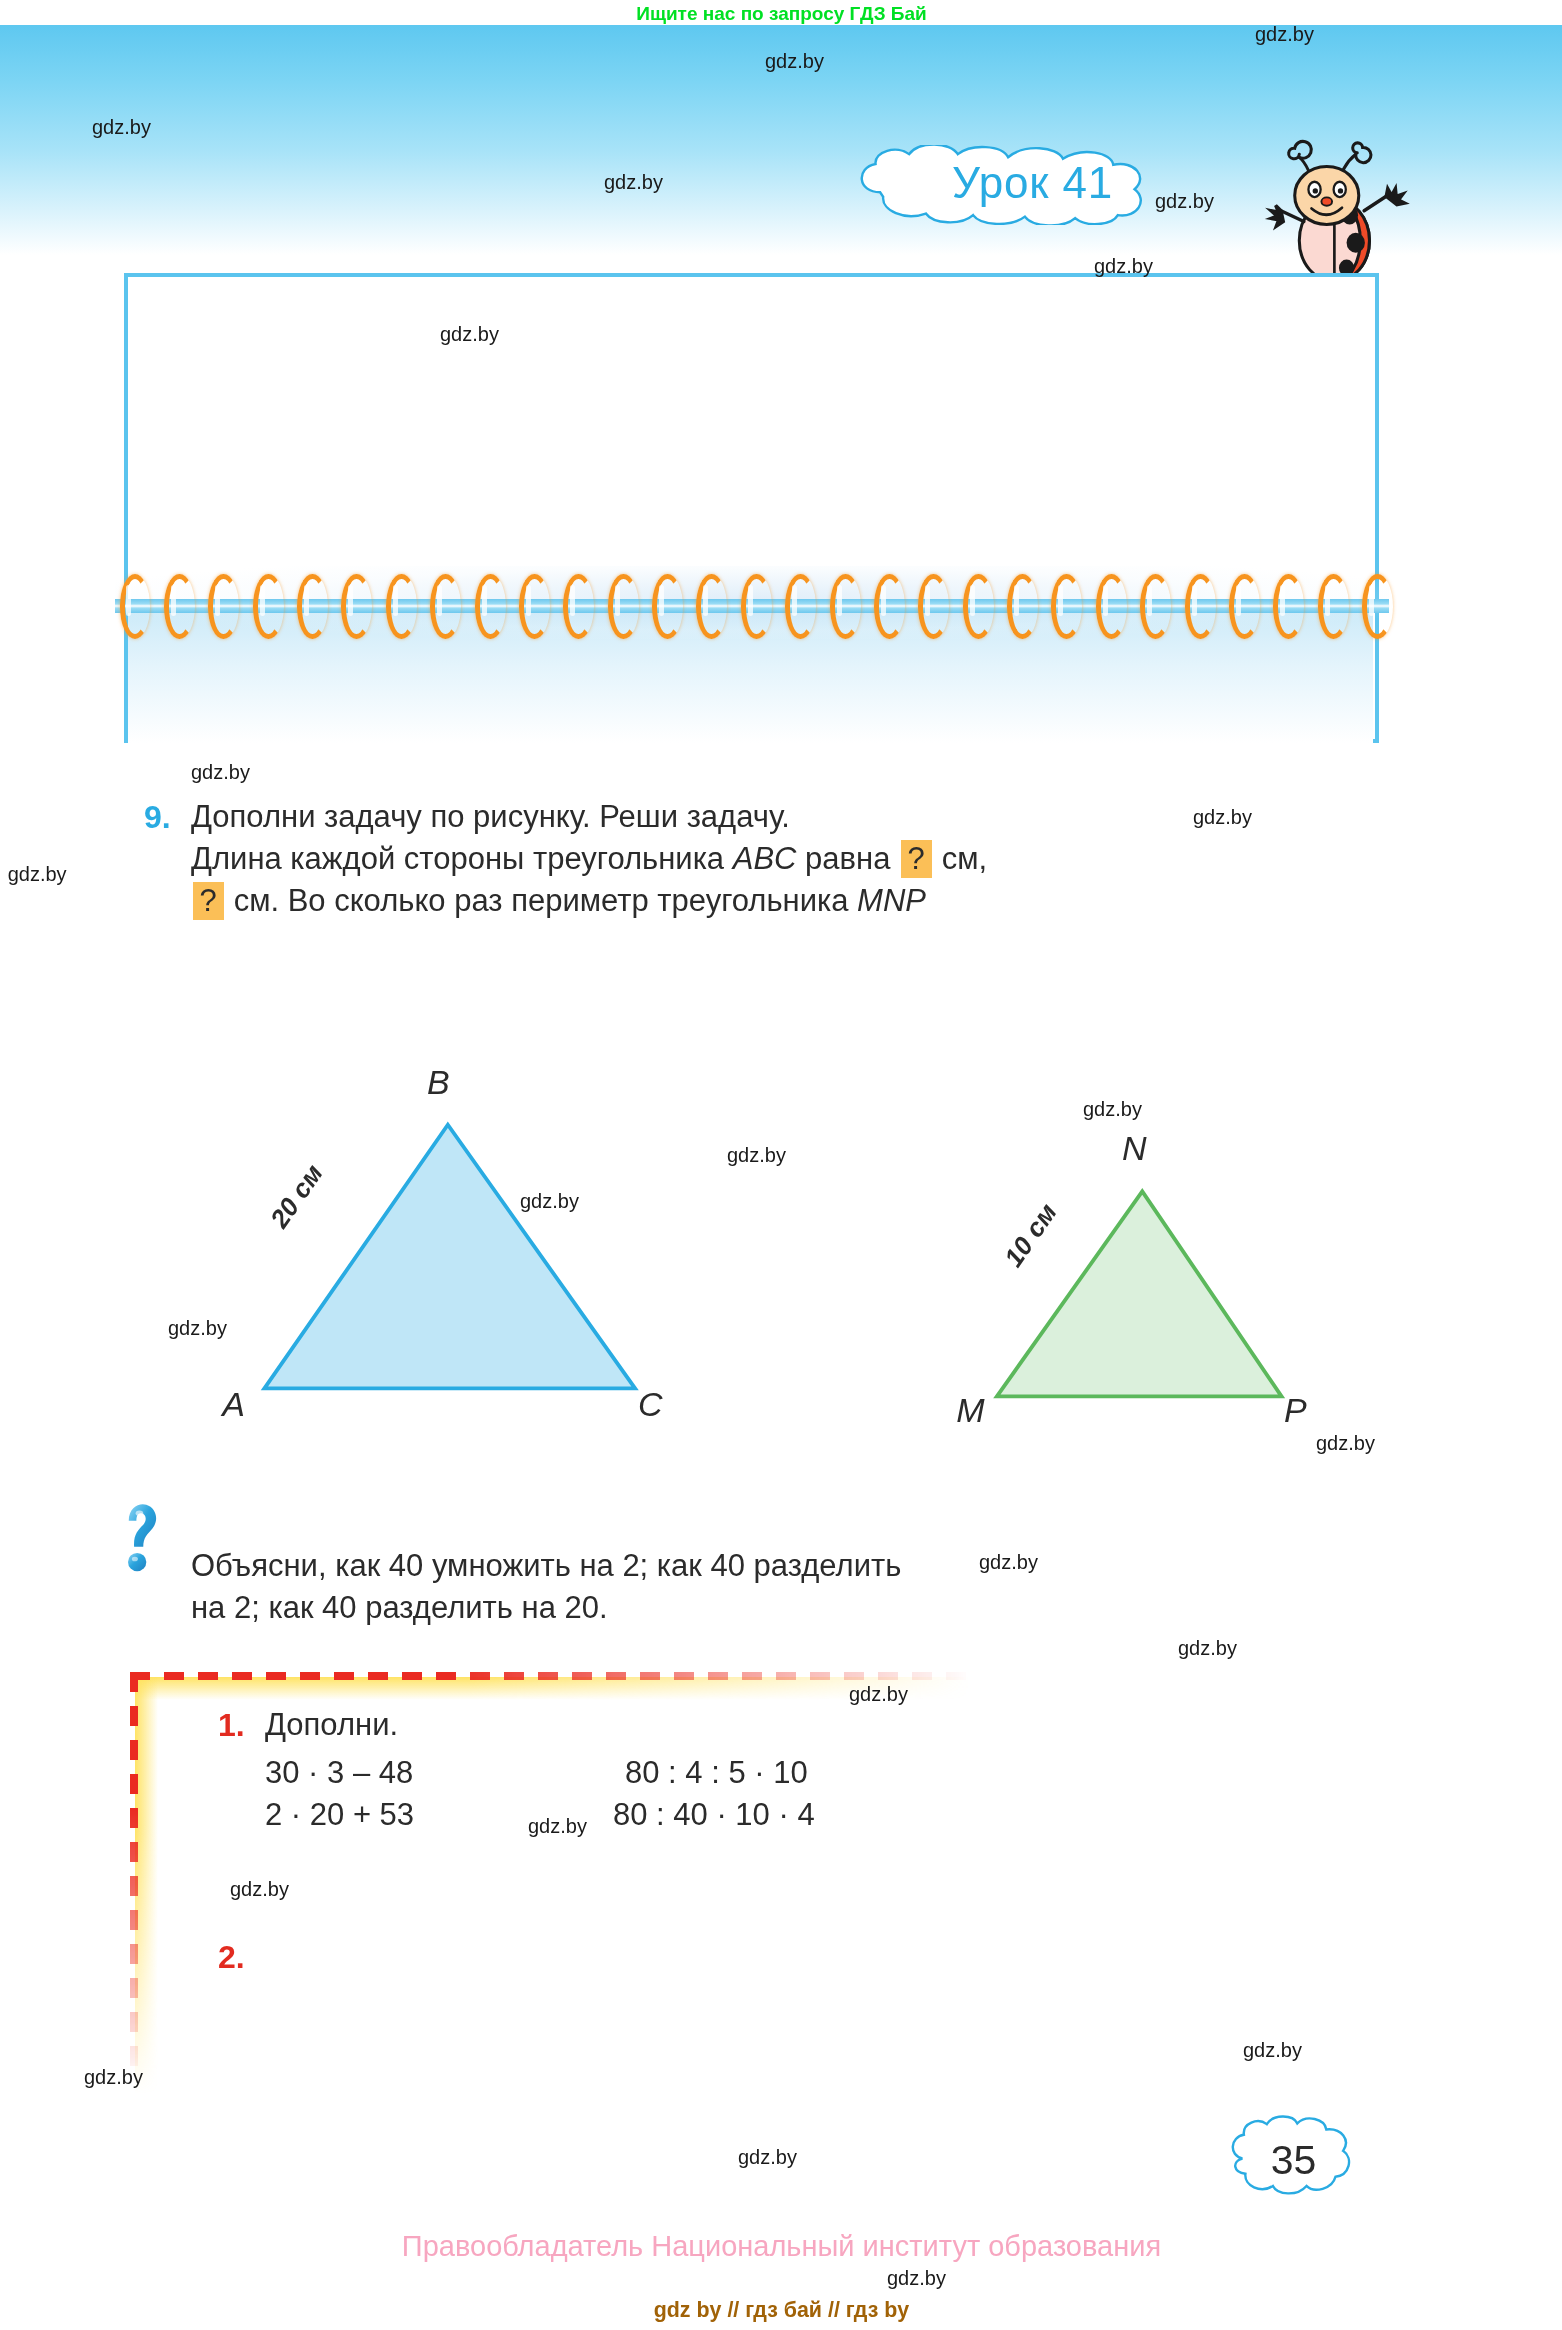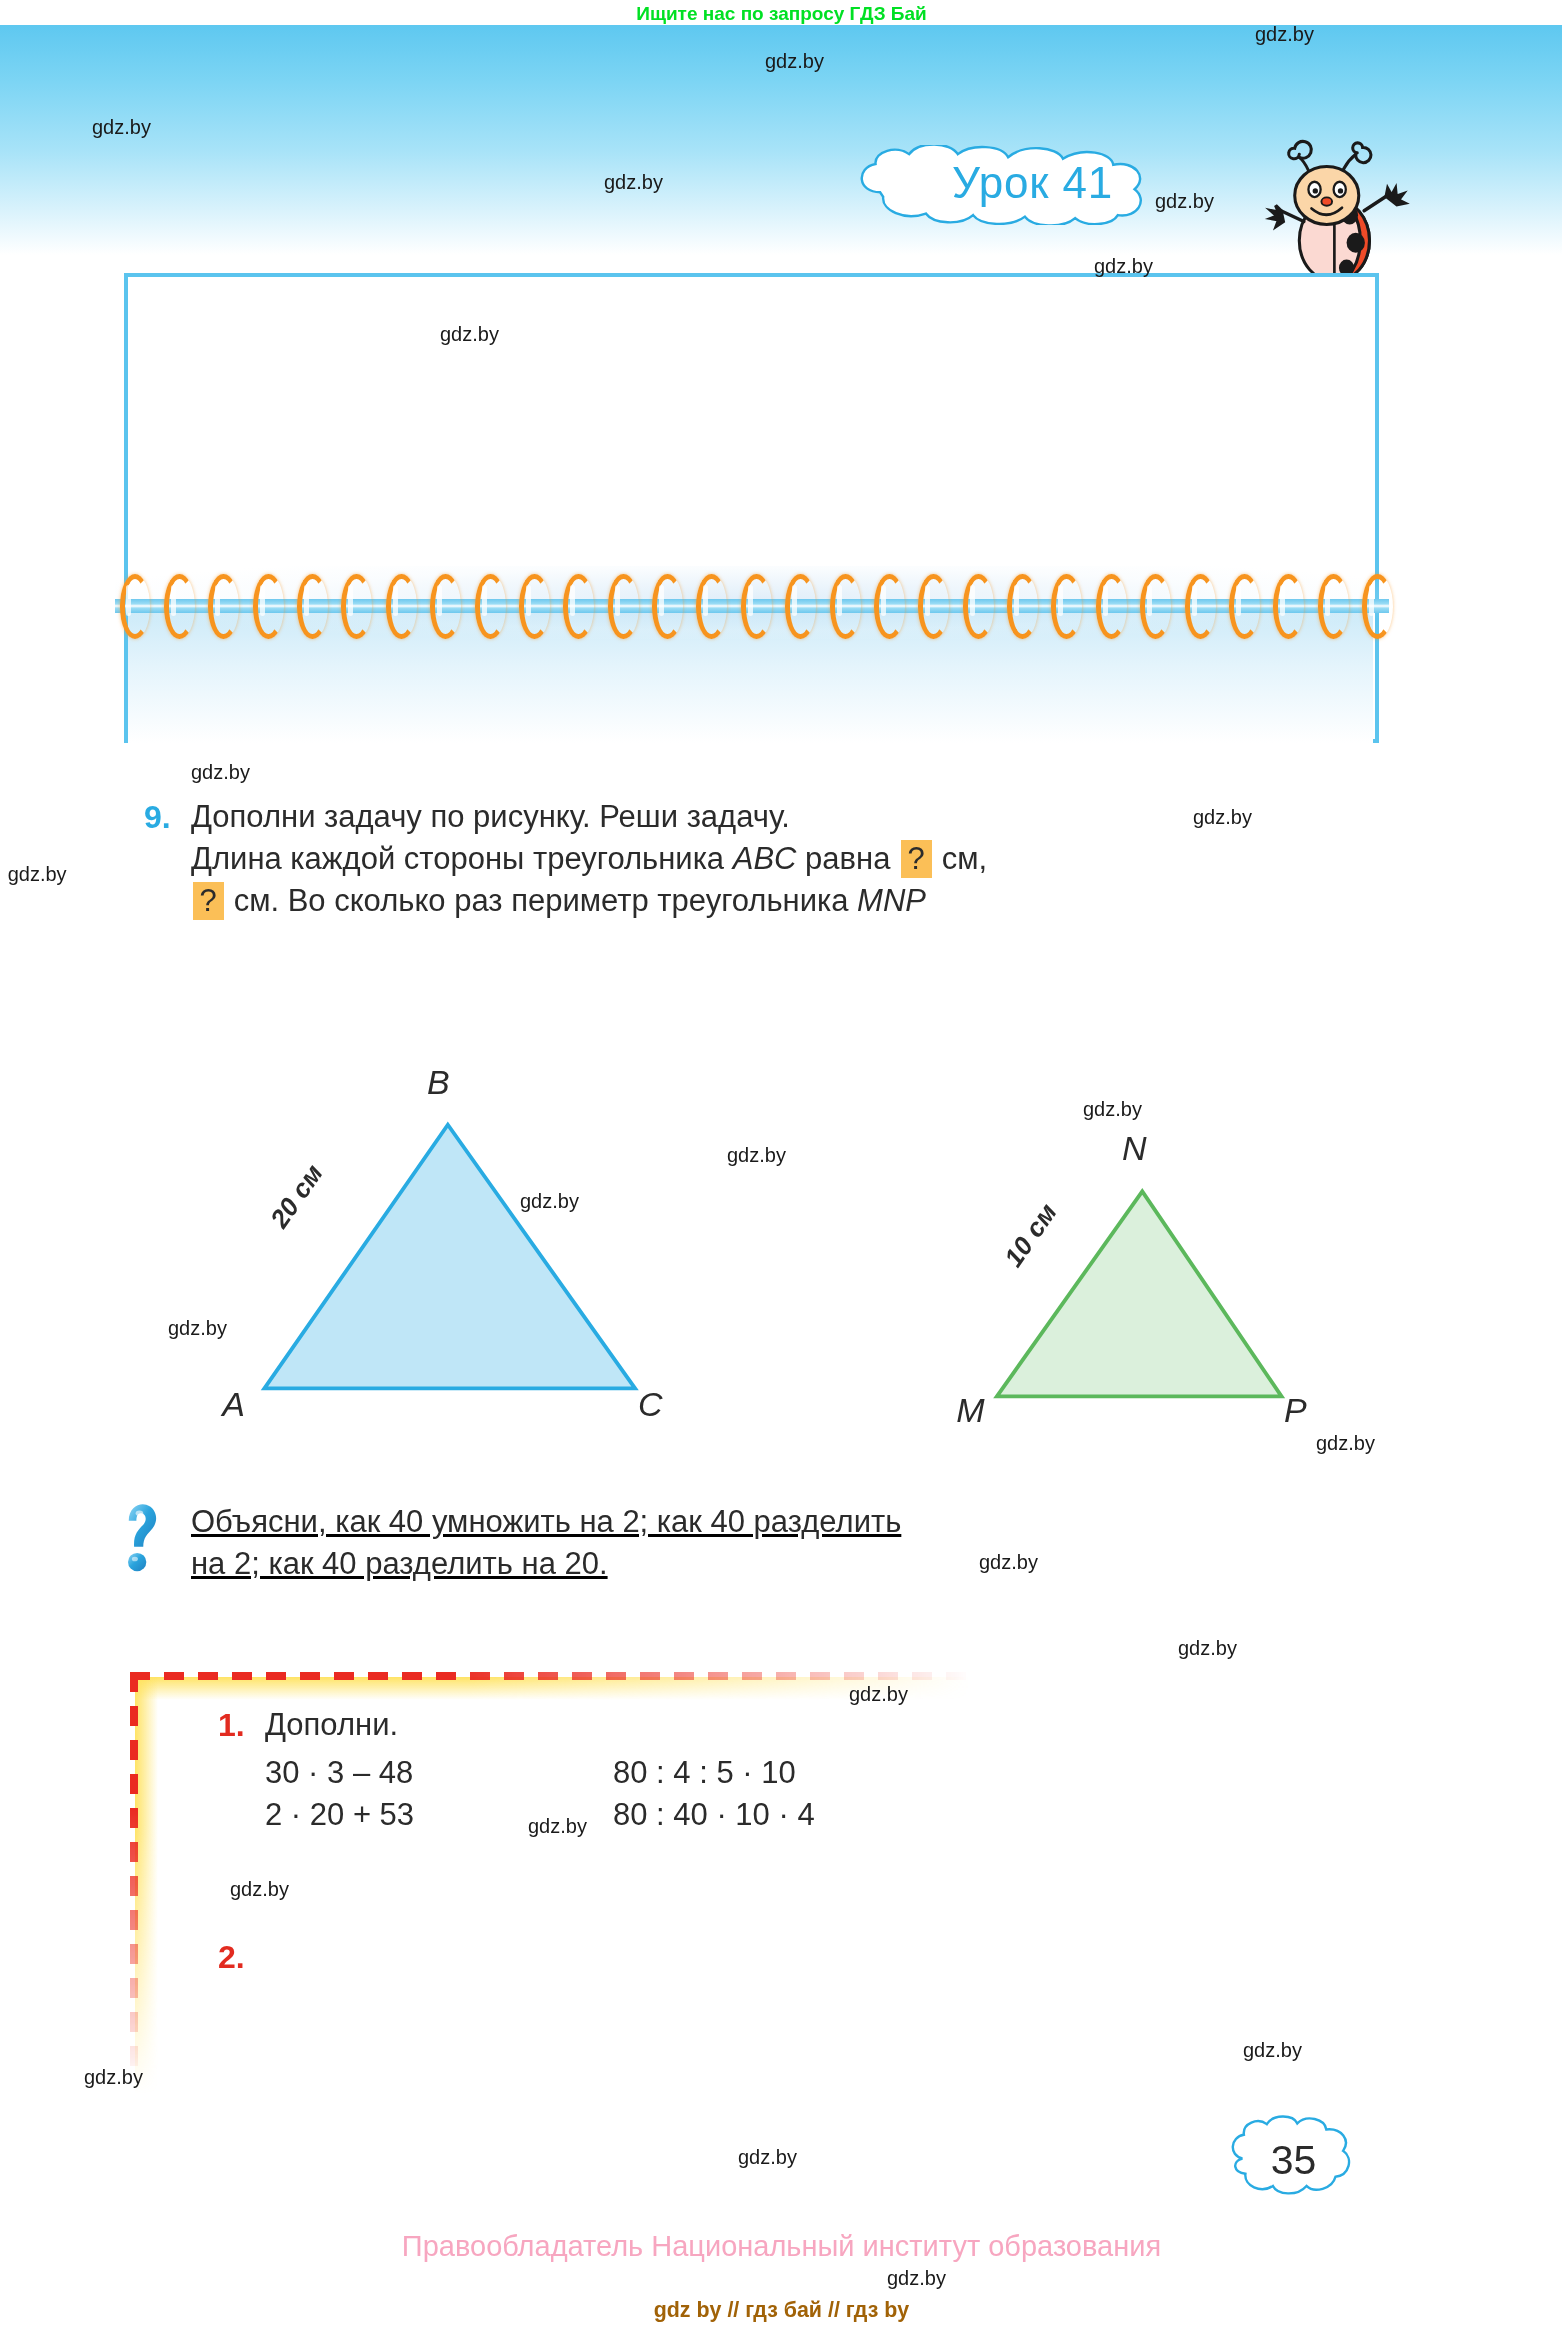--- a/index.html
+++ b/index.html
@@ -298,42 +298,42 @@
         <stop offset="45%" stop-color="#2aa4dd"></stop>
         <stop offset="100%" stop-color="#1f7fc0"></stop>
       </linearGradient>
     </defs>
     <path d="M10 26 C10 8 24 2 33 5 C46 9 50 25 41 36 C34 44 29 48 29 60 L17 60 C16 44 22 38 29 31 C34 26 33 17 27 16 C21 15 20 21 20 26 Z" fill="url(#qg)"></path>
     <circle cx="21" cy="80" r="12" fill="url(#qg)"></circle>
     <ellipse cx="24" cy="16" rx="5" ry="3.5" fill="#ffffff" opacity=".6"></ellipse>
     <ellipse cx="18" cy="76" rx="4" ry="3" fill="#ffffff" opacity=".55"></ellipse>
   </svg>
 </div>
-<div class="task-row" style="left:191px;top:1501px;width:1239px;text-decoration:underline;">
+<div class="task-row" style="left:191px;top:1545px;width:1239px;">
   <div class="task-body">
     <div>Объясни, как 40 умножить на 2; как 40 разделить</div>
     <div>на 2; как 40 разделить на 20.</div>
   </div>
 </div>
 
 <div id="hw-box">
   <div id="hw-glow-top"></div>
   <div id="hw-glow-left"></div>
   <div id="hw-dash-top"></div>
   <div id="hw-dash-left"></div>
 </div>
 
 <div class="task-row" style="left:218px;top:1704px;width:1186px;">
   <div class="task-num num-red">1.</div>
   <div class="task-body">
     <div>Дополни.</div>
   </div>
 </div>
 <div style="position:absolute;left:265px;top:1752px;width:1109px;">
-  <div style="display:flex;">
+  <div style="display:flex;gap:12px;">
     <div class="task-body" style="width:348px;">30 · 3 – 48</div>
     <div class="task-body">80 : 4 : 5 · 10</div>
   </div>
   <div style="display:flex;">
     <div class="task-body" style="width:348px;">2 · 20 + 53</div>
     <div class="task-body">80 : 40 · 10 · 4</div>
   </div>
 </div>
 
 <div class="task-row" style="left:218px;top:1936px;width:1186px;">

